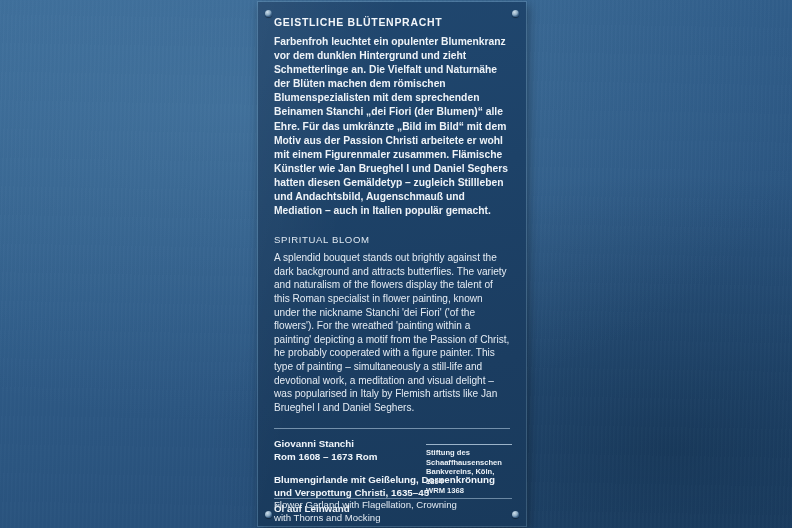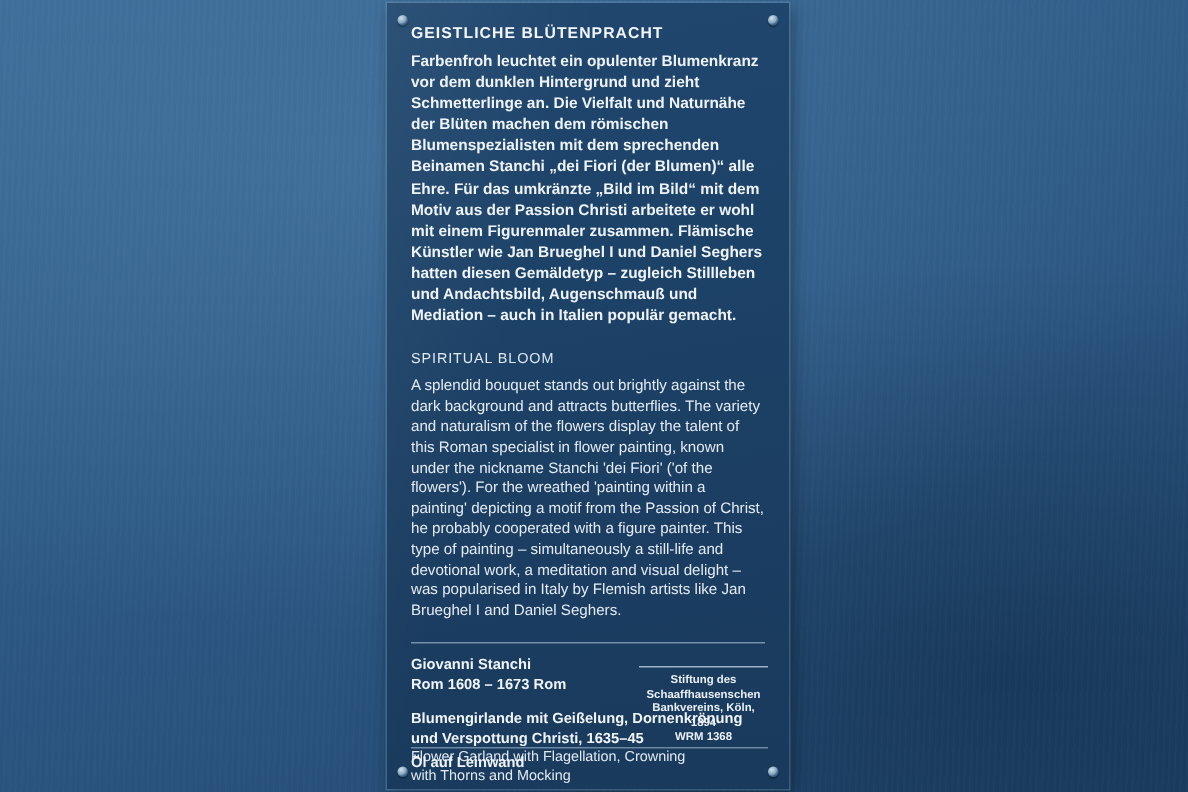--- a/index.html
+++ b/index.html
@@ -130,21 +130,21 @@
   }
   .credit {
     position: absolute;
     right: 14px;
     bottom: 30px;
     width: 86px;
     font-size: 7.6px;
     line-height: 9.6px;
     font-weight: bold;
     color: #eaf0f6;
-    text-align: center;
+    text-align: left;
   }
   .credit .rule {
     height: 1px;
     background: rgba(200,220,238,0.75);
     margin-bottom: 3px;
   }
   .medium {
     position: absolute;
     left: 16px;
     bottom: 12px;

